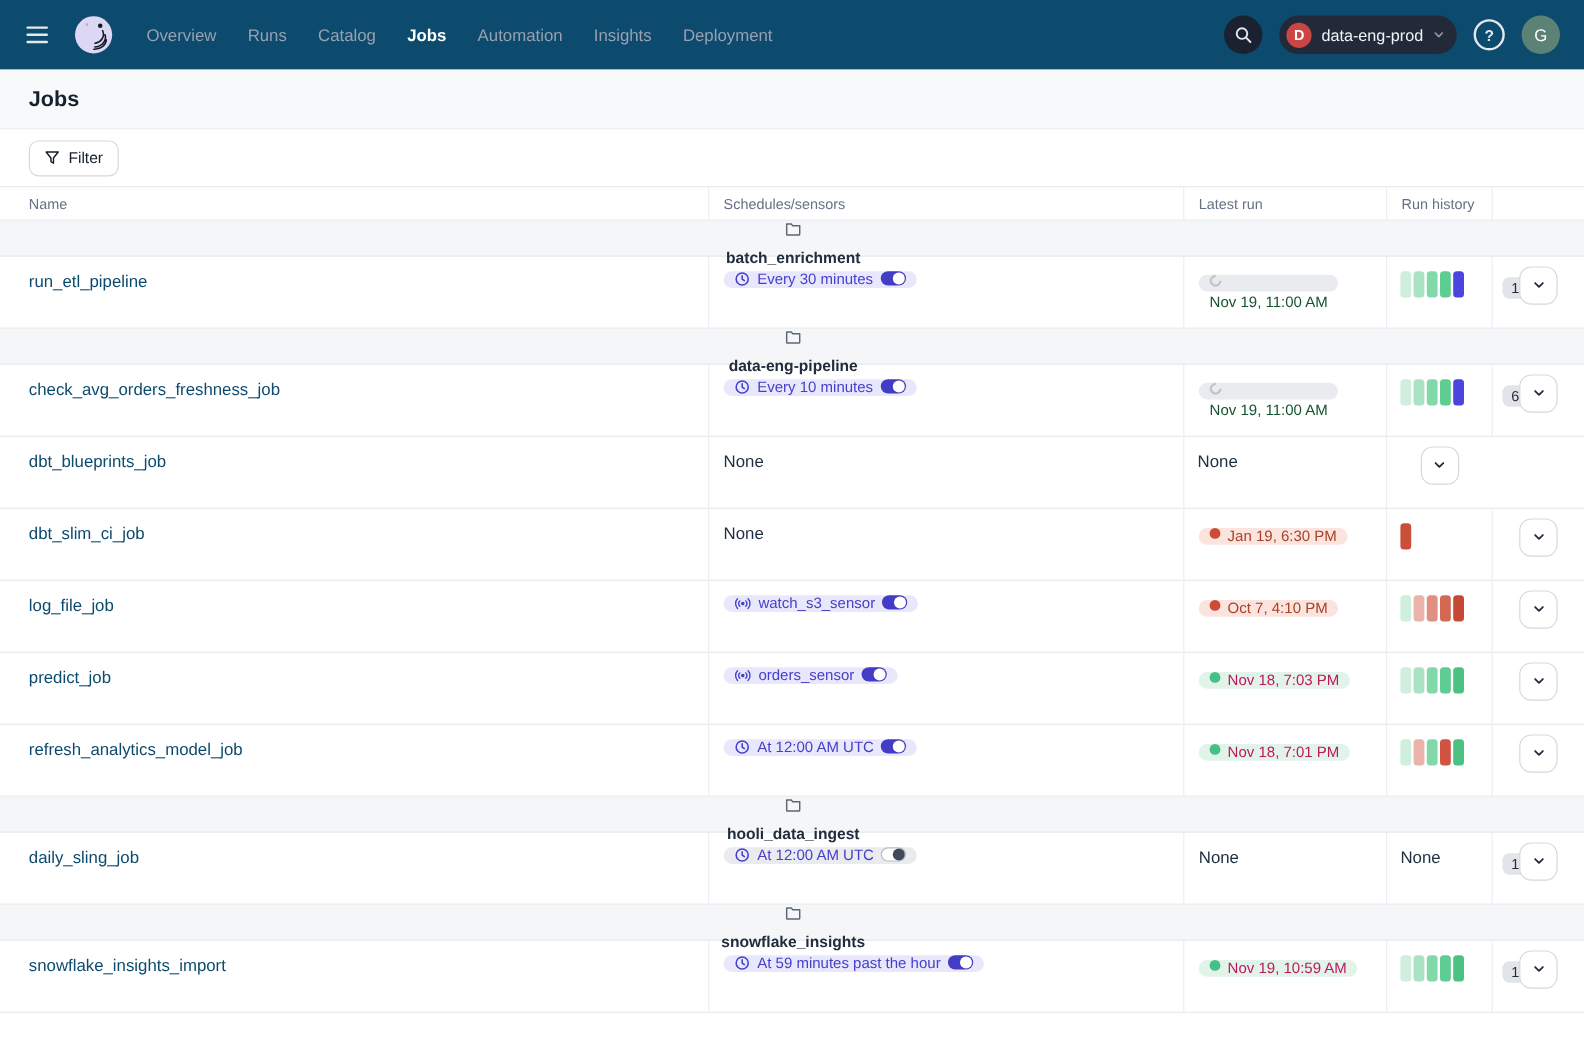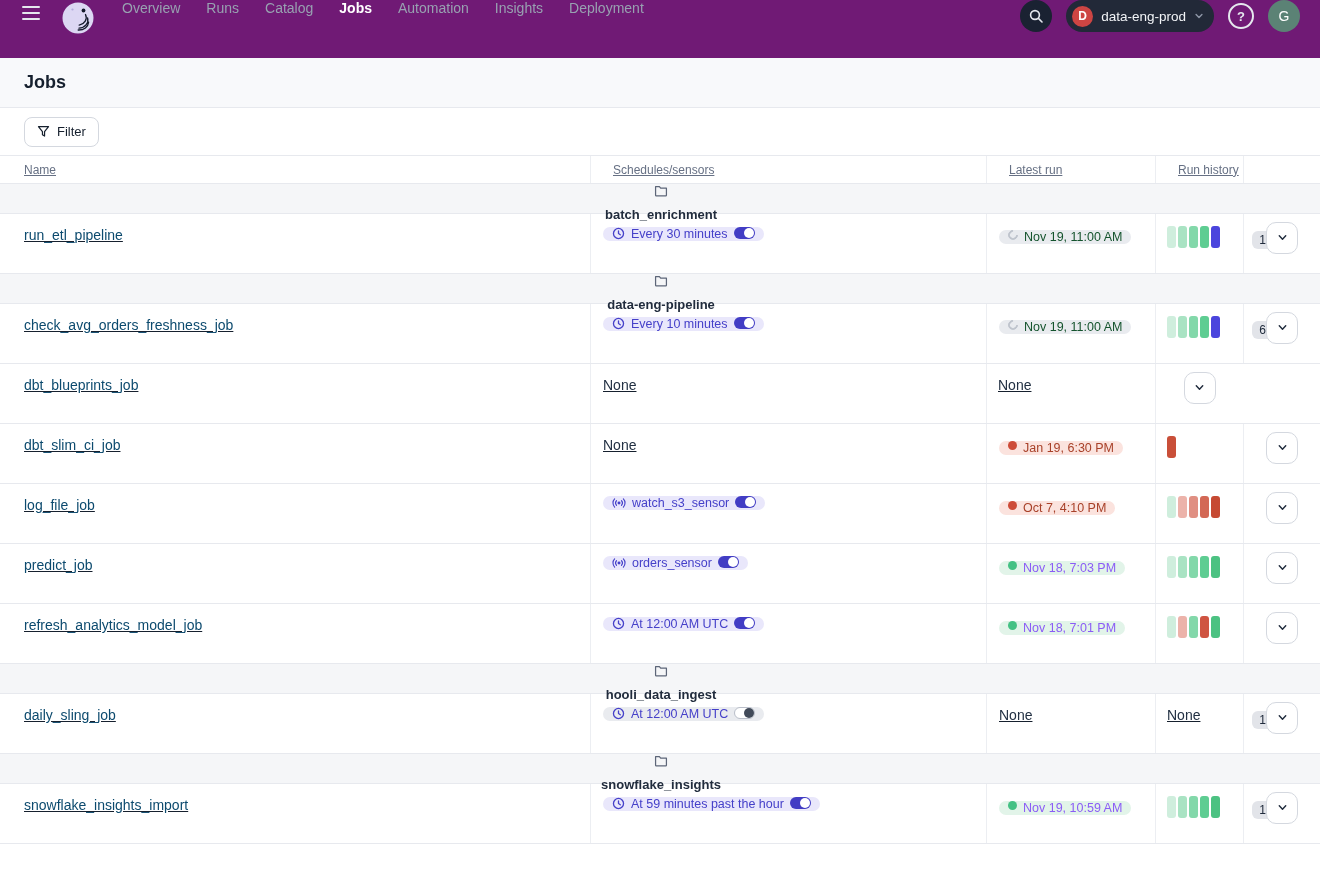--- a/index.html
+++ b/index.html
@@ -5,22 +5,22 @@
   * { box-sizing: border-box; }
   html,body { margin:0; padding:0; }
   body {
     width:1320px; height:880px;
     font-family:"Liberation Sans", sans-serif;
     background:#ffffff; color:#16202e;
     overflow:hidden;
   }
   
   .topnav {
-    height:58px; background:#701a75;
-    display:flex; align-items:flex-start;
+    height:58px; background:#0c4a6e;
+    display:flex; align-items:center;
     padding:0 20px 0 16px; gap:14px;
   }
   .menu-btn { background:none; border:none; cursor:pointer; padding:6px; display:flex; flex-direction:column; gap:4px; }
   .menu-btn span { display:block; width:18px; height:2px; background:#e5e8ee; border-radius:1px; }
   .logo { display:flex; align-items:center; }
   .main-nav { display:flex; gap:26px; margin-left:12px; }
   .main-nav a { color:#98a1b1; font-size:14px; text-decoration:none; cursor:pointer; }
   .main-nav a.active { color:#ffffff; font-weight:700; }
   .nav-right { margin-left:auto; display:flex; align-items:center; gap:14px; }
   .search-btn { width:32px; height:32px; border-radius:50%; background:#1a2232; border:none; color:#e5e8ee; display:flex; align-items:center; justify-content:center; cursor:pointer; }
@@ -30,46 +30,46 @@
   .deploy-chevron { color:#8d95a6; display:flex; }
   .help-btn { width:26px; height:26px; border-radius:50%; border:2px solid #e5e8ee; background:none; color:#e5e8ee; font-size:13px; font-weight:700; display:flex; align-items:center; justify-content:center; cursor:pointer; padding:0; }
   .avatar-btn { width:32px; height:32px; border-radius:50%; background:#5b8275; border:none; color:#fff; font-size:14px; font-weight:400; display:flex; align-items:center; justify-content:center; cursor:pointer; }
   
   .heading-band { height:50px; background:#f8f9fb; border-bottom:1px solid #e7e9ee; display:flex; align-items:center; padding:0 24px; }
   .page-title { margin:0; font-size:18px; font-weight:700; color:#16202e; }
   .toolbar { height:48px; display:flex; align-items:center; padding:0 24px; border-bottom:1px solid #e7e9ee; background:#fff; }
   .filter-btn { display:inline-flex; align-items:center; gap:7px; height:30px; padding:0 12px; border:1px solid #d4d8df; border-radius:8px; background:#fff; font-size:13px; color:#16202e; cursor:pointer; font-family:inherit; }
   .filter-btn svg { color:#16202e; }
   
-  .thead, .job-row { display:grid; grid-template-columns:590px 396px 169px 88px 77px;text-decoration:underline; }
+  .thead, .job-row { display:grid; grid-template-columns:590px 396px 169px 88px 77px; }
   .thead { height:28px; align-items:center; border-bottom:1px solid #e7e9ee; font-size:12px; color:#667084; }
-  .thead > div { padding-left:22px; height:100%; display:flex; align-items:center; }
+  .thead > div { padding-left:12px; height:100%; display:flex; align-items:center; }
   .thead > div:first-child { padding-left:24px; }
   .thead > div + div { border-left:1px solid #eceef2; }
   .group-row { height:30px; background:#f5f6f8; border-bottom:1px solid #e7e9ee; display:flex; align-items:center; padding:0 22px 0 24px; gap:9px; cursor:pointer;flex-direction:column; }
   .group-row .folder { color:#5d6678; display:flex; }
   .group-name { font-size:13px; font-weight:700; color:#212c3d; }
   .group-right { margin-left:auto; display:flex; align-items:center; gap:16px; }
   .count-badge { background:#e2e4e9; border-radius:6px; padding:2px 7px; font-size:12px; color:#212c3d; }
   .caret { color:#39404f; display:flex; cursor:pointer; }
   .job-row { min-height:60px; border-bottom:1px solid #e7e9ee; }
   .cell { padding-top:12px; padding-left:12px; }
   .cell + .cell { border-left:1px solid #eceef2; }
   .cell-name { padding-left:24px; }
   .job-link { color:#0c4a6e; font-size:14px; text-decoration:none; cursor:pointer; }
   .cell-history { padding-left:11px; }
   .cell-actions { padding:8px 0 0 0; display:flex; justify-content:center; }
   .none-text { font-size:14px; color:#223043; }
   
   .chip { display:inline-flex; align-items:flex-start; gap:6px; height:14px; padding:0 9px; border-radius:8px; font-size:12.5px; cursor:pointer; white-space:nowrap; }
   .chip-purple { background:#e9e7fb; color:#4540c9; }
   .chip-gray-sched { background:#e9ebef; color:#4540c9; }
-  .chip-gray { background:#e9ebef; color:#14532d; }
+  .chip-gray { background:#e9ebef; color:#14532d;flex-direction:column; }
   .chip-red { background:#fbe3de; color:#a84129; }
-  .chip-green { background:#e2f4e9; color:#8b5cf6; }
+  .chip-green { background:#e2f4e9; color:#be185d; }
   .chip .ic { display:flex; }
   .dot { width:9px; height:9px; border-radius:50%; flex:none; }
   .spinner { width:10px; height:10px; border:2px solid #bfc4cd; border-top-color:transparent; border-radius:50%; transform:rotate(45deg); flex:none; }
   .toggle { position:relative; width:21px; height:12px; border-radius:7px; flex:none; cursor:pointer; }
   .toggle.on { background:#423dc4; }
   .toggle.off { background:#fff; border:1px solid #b9bec9; }
   .toggle .knob { position:absolute; top:1px; width:10px; height:10px; border-radius:50%; }
   .toggle.on .knob { right:1px; background:#fff; }
   .toggle.off .knob { right:0; top:0; background:#414a59; }
   .bars { display:flex; gap:2px; }

